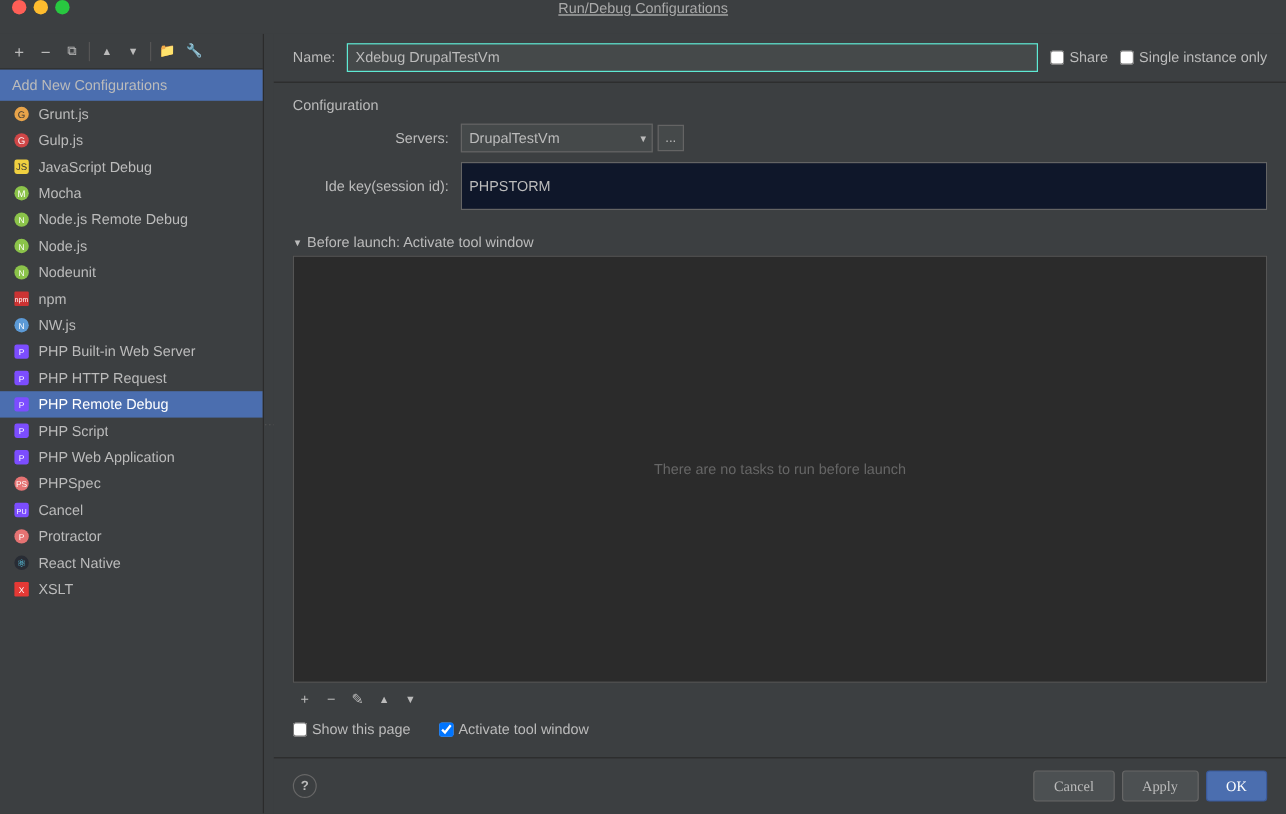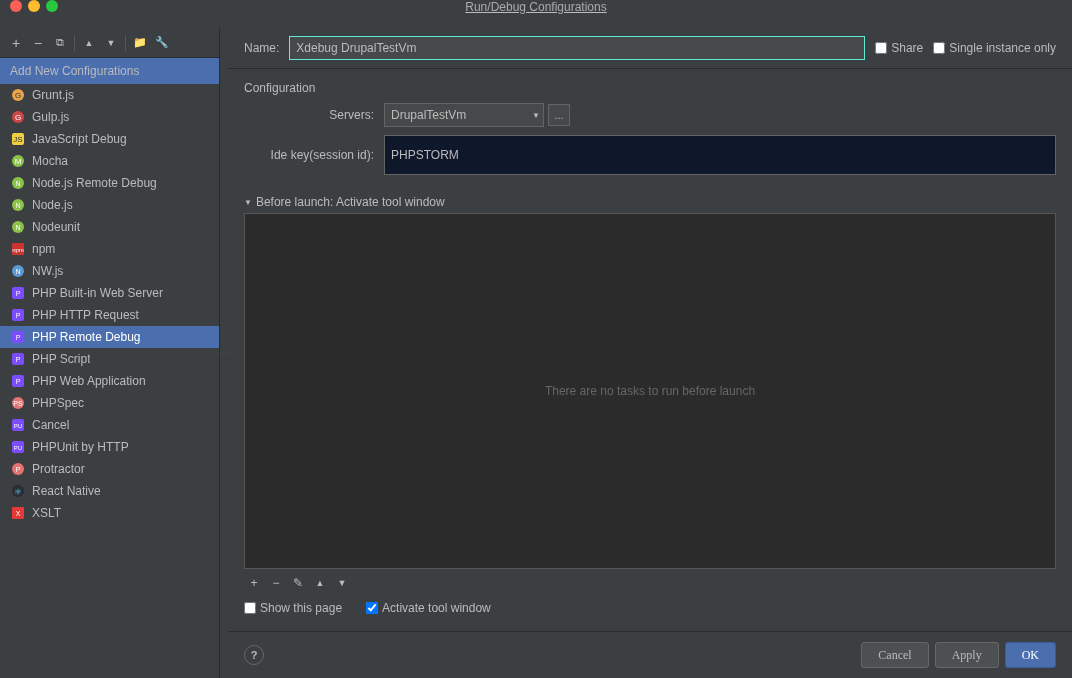--- a/index.html
+++ b/index.html
@@ -620,29 +620,20 @@
       <div class="sidebar-item">
         <span class="item-icon">
           <svg class="svg-icon" viewBox="0 0 14 14">
               <rect x="1" y="1" width="12" height="12" rx="2" fill="#7c4dff"></rect>
               <text x="7" y="10" text-anchor="middle" font-size="6" fill="#fff">PU</text>
             </svg>
         </span>
         <span class="item-label">Cancel</span>
       </div>
 
-      <div class="sidebar-item">
-        <span class="item-icon">
-          <svg class="svg-icon" viewBox="0 0 14 14">
-              <rect x="1" y="1" width="12" height="12" rx="2" fill="#7c4dff"></rect>
-              <text x="7" y="10" text-anchor="middle" font-size="6" fill="#fff">PU</text>
-            </svg>
-        </span>
-        <span class="item-label">PHPUnit by HTTP</span>
-      </div>
 
       <div class="sidebar-item">
         <span class="item-icon">
           <svg class="svg-icon" viewBox="0 0 14 14">
               <circle cx="7" cy="7" r="6" fill="#e57373"></circle>
               <text x="7" y="10" text-anchor="middle" font-size="7" fill="#fff">P</text>
             </svg>
         </span>
         <span class="item-label">Protractor</span>
       </div>

